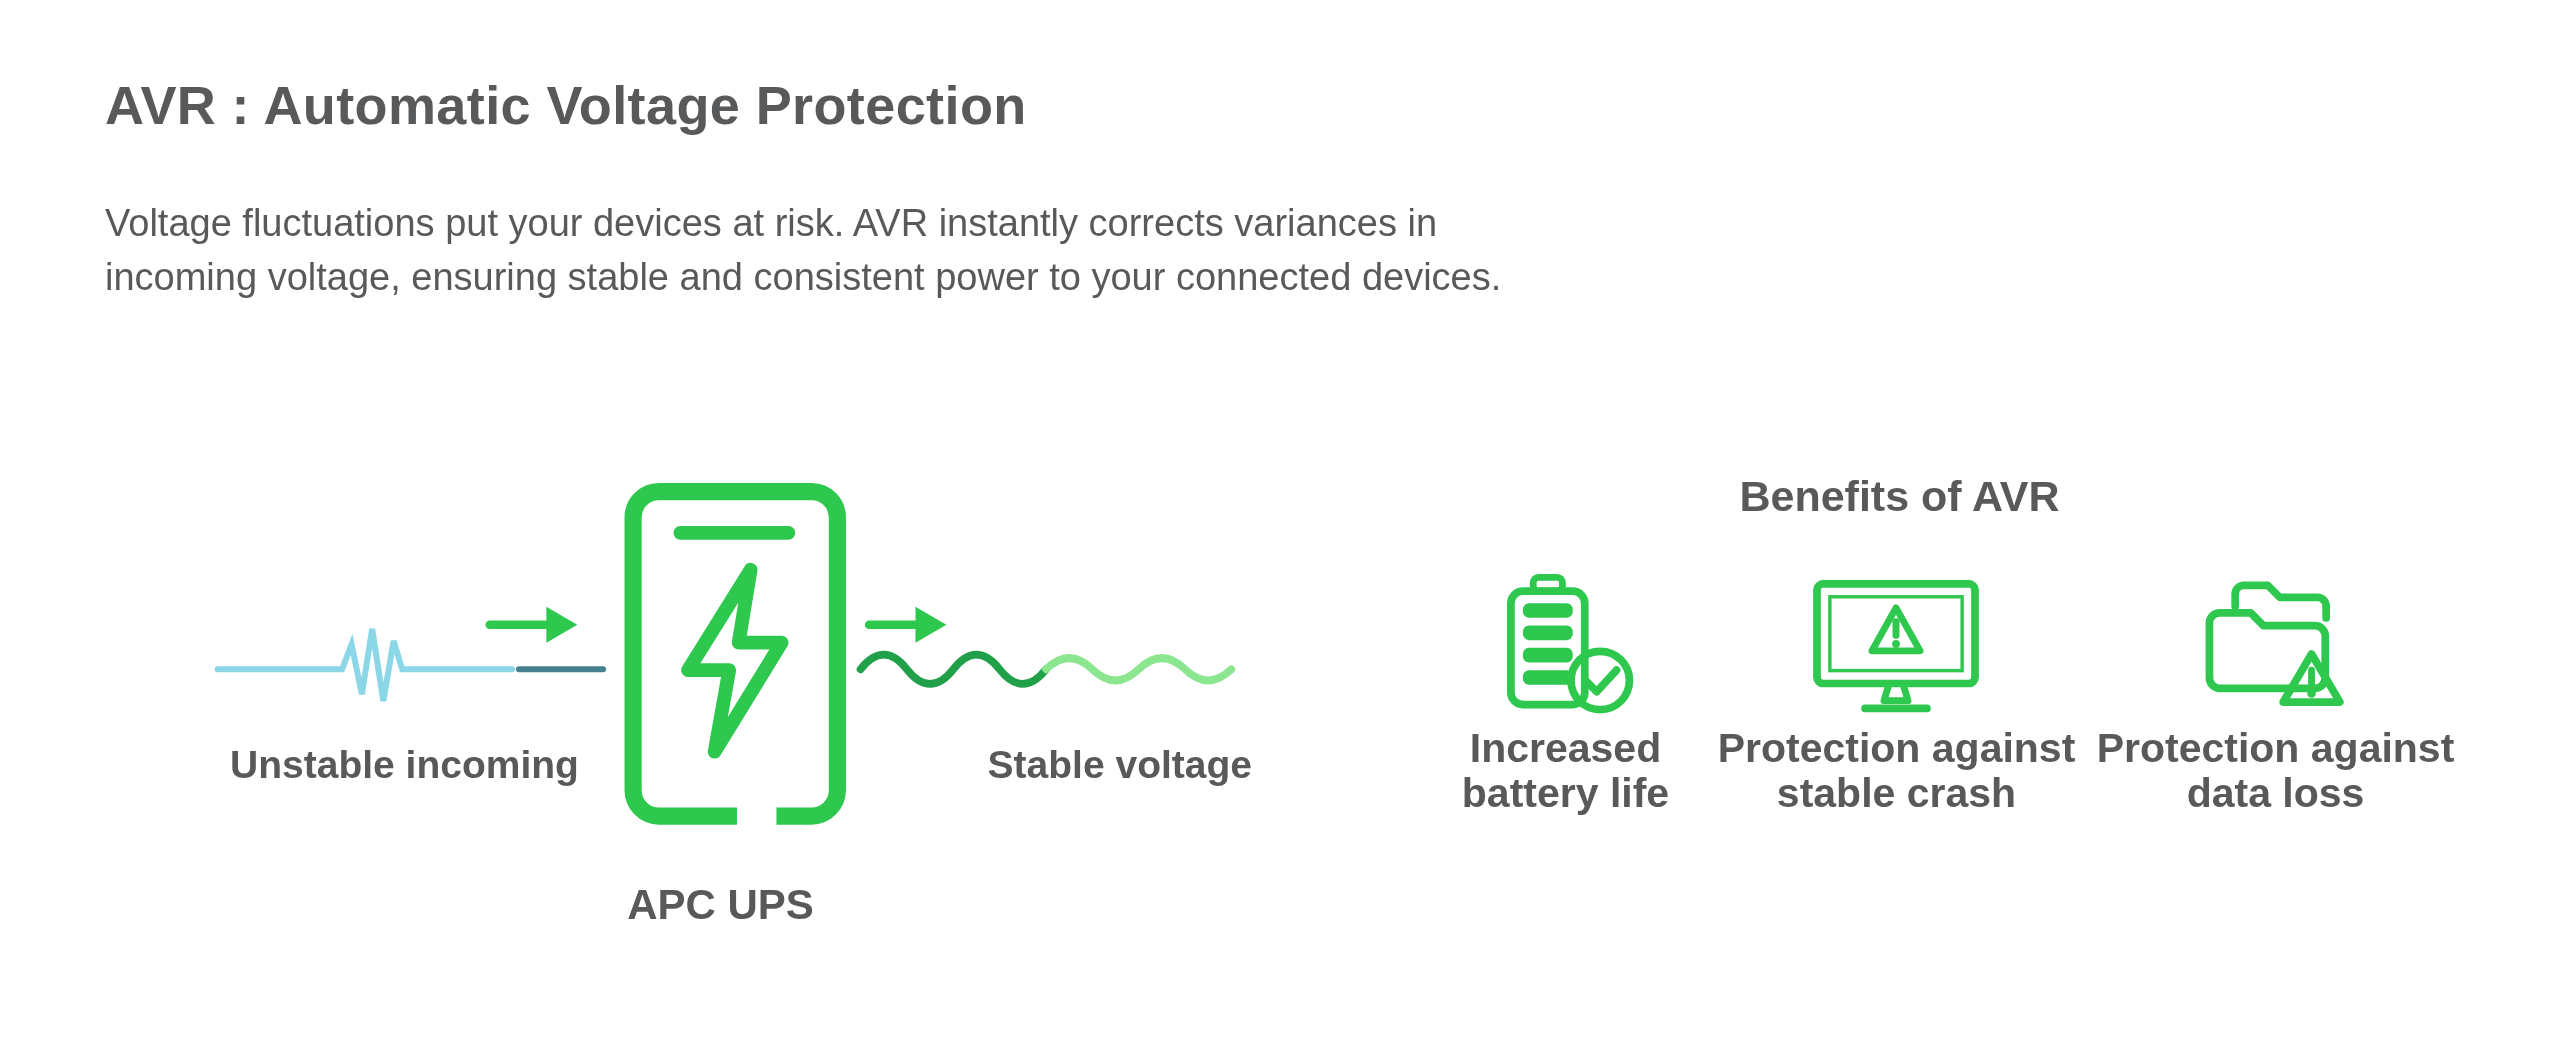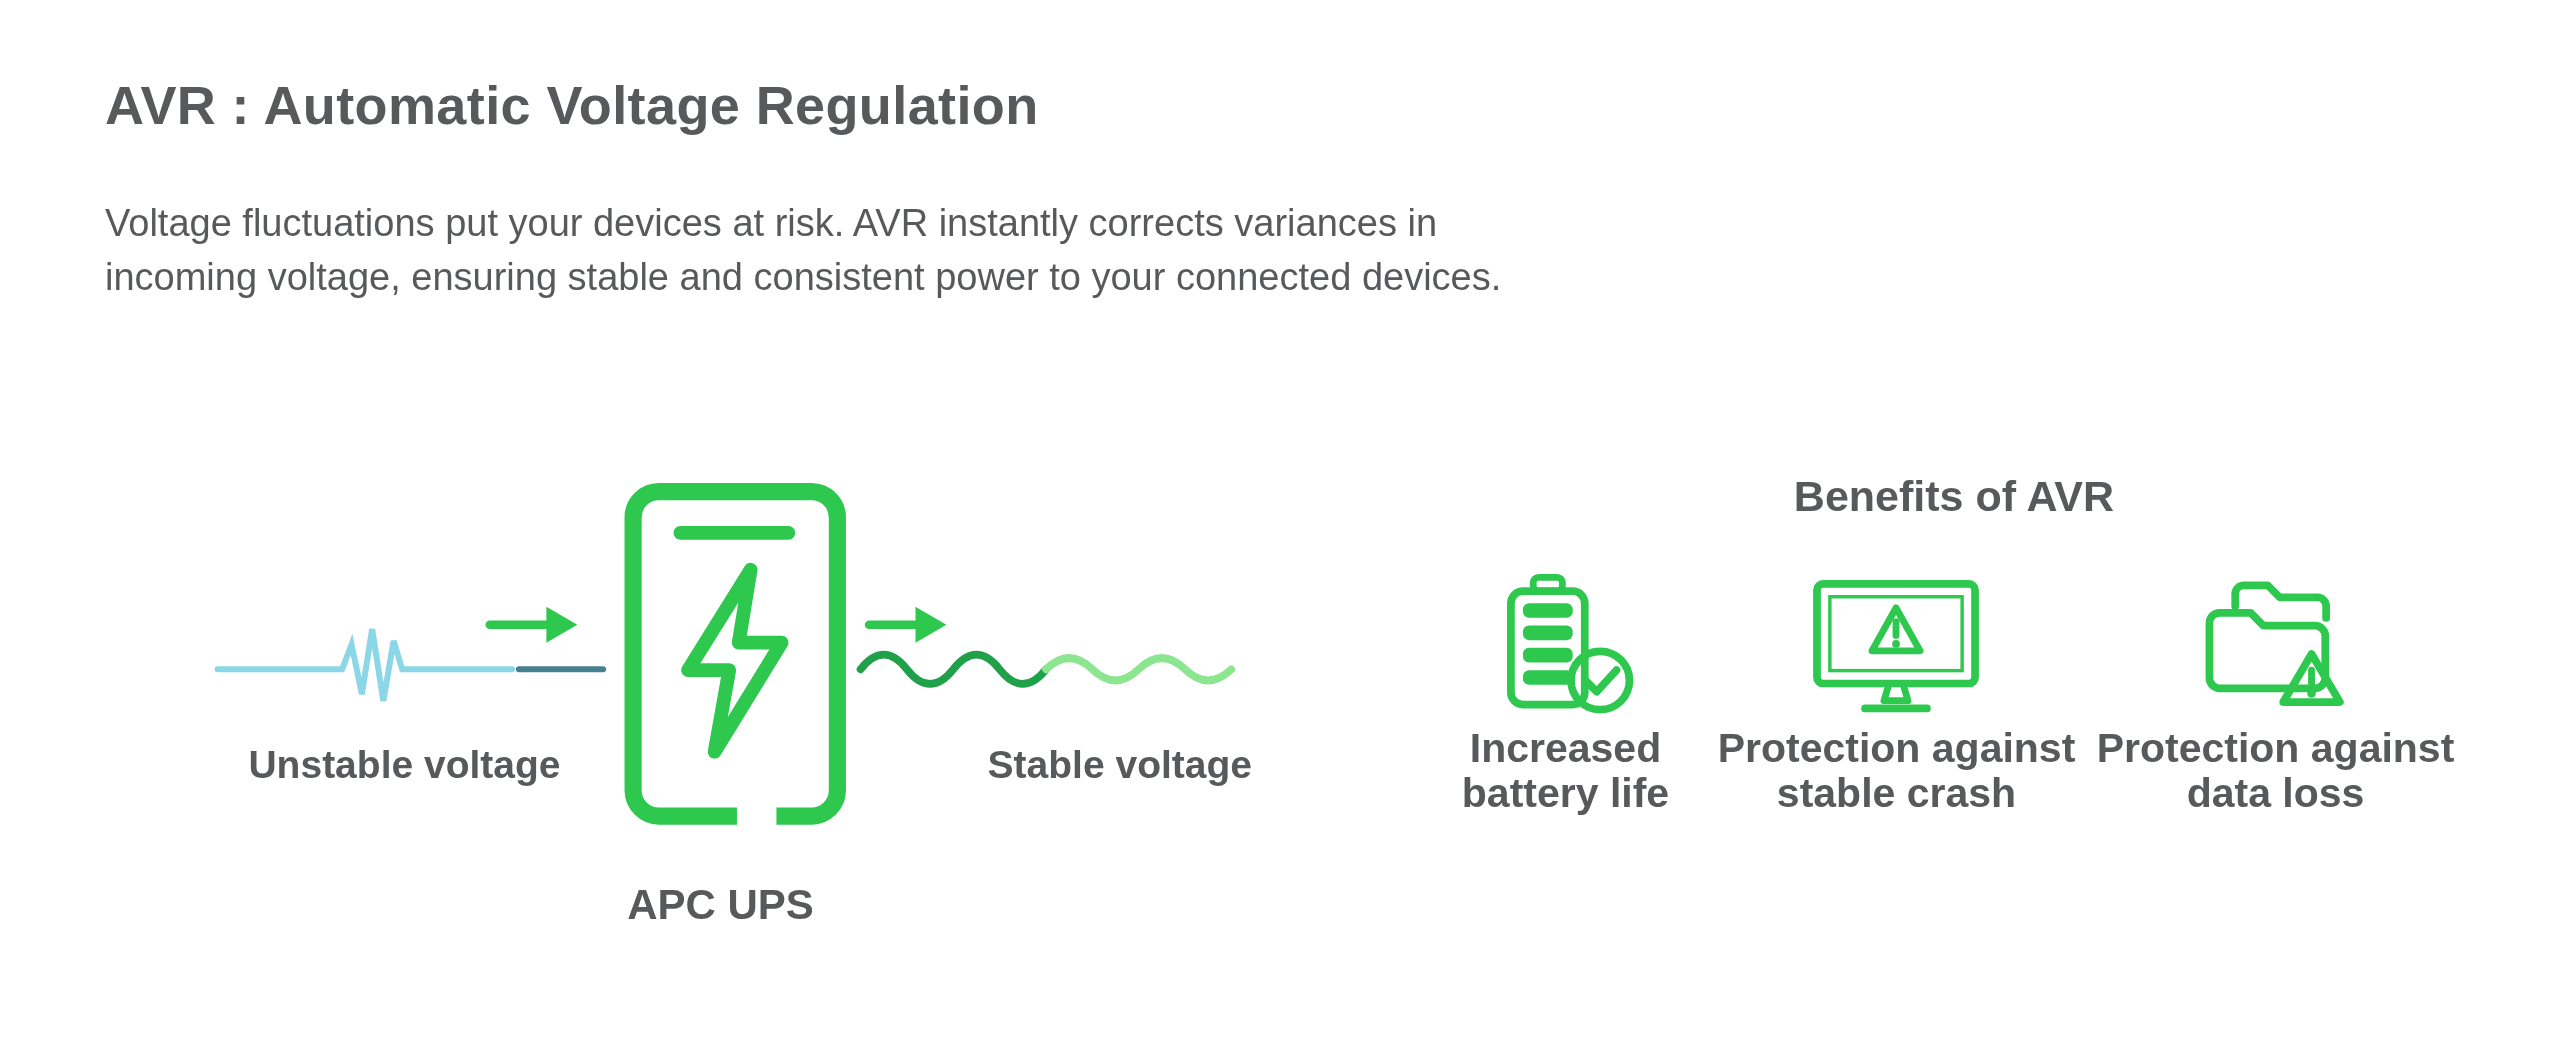--- a/index.html
+++ b/index.html
@@ -39,21 +39,21 @@
   .flow-svg{ left:0; top:447px; }
   .flow-label{
     font-size:39px; font-weight:700; color:var(--text);
     text-align:center; width:429px;
   }
   .lbl-unstable{ left:190px; top:743px; }
   .lbl-stable{ left:823px; top:743px;text-align:right; }
   .lbl-device{ left:506px; top:881px; font-size:42px; }
   .benefits-title{
     left:1685px; top:472px; width:429px;
-    font-size:43px; font-weight:700; text-align:right;
+    font-size:43px; font-weight:700; text-align:center;
     color:var(--text); margin:0;
   }
   .benefit-icon{ position:absolute; }
   .icon-battery{ left:1492px; top:574px; }
   .icon-monitor{ left:1810px; top:577px; }
   .icon-folder{ left:2194px; top:575px; }
   .benefit-label{
     position:absolute; top:726px; width:447px;
     font-size:41px; line-height:45px; font-weight:700;
     text-align:center; color:var(--text);
@@ -69,21 +69,21 @@
   .sb{stroke:var(--light-blue); fill:none;}
   .ss{stroke:var(--slate); fill:none;}
   .sdg{stroke:var(--dark-green); fill:none;}
   .slg{stroke:var(--light-green); fill:none;}
 </style>
 </head>
 <body>
 
 <div class="canvas">
 
-  <h1 class="abs page-title">AVR : Automatic Voltage Regulation</h1>
+  <h1 class="abs page-title">AVR : Automatic Voltage Protection</h1>
   <p class="abs page-desc"><span>Voltage fluctuations put your devices at risk. AVR instantly corrects variances in</span><br><span>incoming voltage, ensuring stable and consistent power to your connected devices.</span></p>
 
   <svg class="abs flow-svg" width="1340" height="412" viewBox="0 0 1560 480">
 
     <path d="M253 259 H398 L409 230 L421 288 L433 212 L446 296 L458 226 L468 259 H596" class="sb" stroke-width="7" stroke-linecap="round" stroke-linejoin="miter"></path>
     <path d="M604 259 H702" class="ss" stroke-width="7" stroke-linecap="round"></path>
 
     <g>
       <path d="M570 207 H642" class="sg" stroke-width="10" stroke-linecap="round"></path>
       <polygon points="636,186 672,207 636,228" class="fg"></polygon>
@@ -98,21 +98,21 @@
 
     <g>
       <path d="M1012 207 H1072" class="sg" stroke-width="10" stroke-linecap="round"></path>
       <polygon points="1066,186 1102,207 1066,228" class="fg"></polygon>
     </g>
 
     <path d="M1002 259 q27 -34 54 0 t54 0 t54 0 t54 0" class="sdg" stroke-width="9" stroke-linecap="round"></path>
     <path d="M1218 259 q27 -26 54 0 t54 0 t54 0 t54 0" class="slg" stroke-width="9" stroke-linecap="round"></path>
   </svg>
 
-  <div class="abs flow-label lbl-unstable">Unstable voltage</div>
+  <div class="abs flow-label lbl-unstable">Unstable incoming</div>
   <div class="abs flow-label lbl-stable">Stable voltage</div>
   <div class="abs flow-label lbl-device">APC UPS</div>
 
   <h2 class="abs benefits-title">Benefits of AVR</h2>
 
   <svg class="benefit-icon icon-battery" width="146" height="146" viewBox="0 0 170 170">
     <rect x="48" y="4" width="34" height="16" rx="6" class="sg" stroke-width="8"></rect>
     <rect x="22" y="20" width="86" height="132" rx="14" class="sg" stroke-width="9"></rect>
     <rect x="36" y="34" width="58" height="17" rx="7" class="fg"></rect>
     <rect x="36" y="60" width="58" height="17" rx="7" class="fg"></rect>

